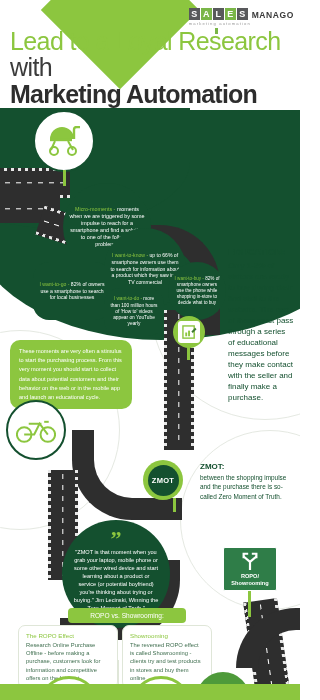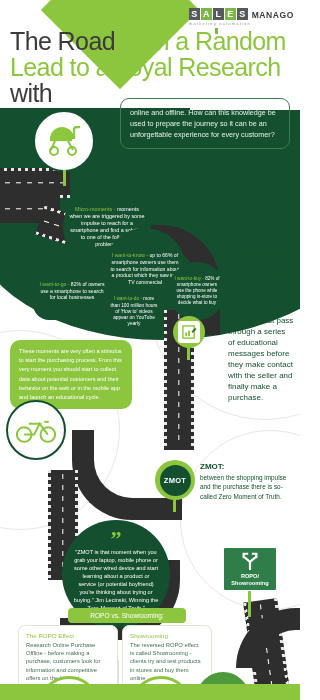--- a/index.html
+++ b/index.html
@@ -93,21 +93,21 @@
     border-radius:10px; padding:7px 9px; font-size:5.6px; line-height:1.65;
   }
 
   
   .edu { position:absolute; right:6px; top:246px; width:66px; color:#14502f; }
   .edu h3 { font-size:9.5px; font-weight:bold; letter-spacing:-.2px; margin-bottom:3px; }
   .edu p { font-size:8px; line-height:1.38; }
 
   
   .zmot-badge {
-    position:absolute; left:155px; top:460px; width:40px; height:40px;
+    position:absolute; left:143px; top:460px; width:40px; height:40px;
     border-radius:50%; background:#8cc63f;
     display:flex; align-items:center; justify-content:center;
   }
   .zmot-inner {
     width:31px; height:31px; border-radius:50%; background:#14502f;
     display:flex; align-items:center; justify-content:center;
     color:#fff; font-size:7.5px; font-weight:bold; letter-spacing:.3px;
   }
   .zmot-txt { position:absolute; left:200px; top:462px; width:96px; color:#14502f; }
   .zmot-txt h4 { font-size:8px; font-weight:bold; margin-bottom:2px; }
@@ -187,31 +187,27 @@
         <span class="lb-g">E</span>
         <span class="lb-k">S</span>
       </div>
       <div class="logo-word">MANAGO</div>
     </div>
     <div class="logo-sub">marketing automation</div>
     <div class="logo-tick"></div>
   </div>
 
   <div class="title">
-    <div class="l1"><span>The Road </span><em>from a Random</em></div>
     <div class="l2"><span>Lead to a Loyal Research </span><em>with</em></div>
     <div class="l3">Marketing Automation</div>
   </div>
 
   <div class="blob"></div>
   <div class="blob2"></div>
 
-  <div class="intro-box">
-    <span>online and offline. How can this knowledge be used to prepare the journey so it can be an unforgettable experience for every customer?</span>
-  </div>
 
   <div class="road" style="left:-10px;top:168px;width:80px;height:30px;">
     <div class="dash-h"></div>
     <div class="edge-h" style="top:0;"></div>
     <div class="edge-h" style="bottom:0;"></div>
   </div>
   <div class="road" style="left:-10px;top:195px;width:70px;height:28px;">
     <div class="dash-h"></div>
   </div>
 

